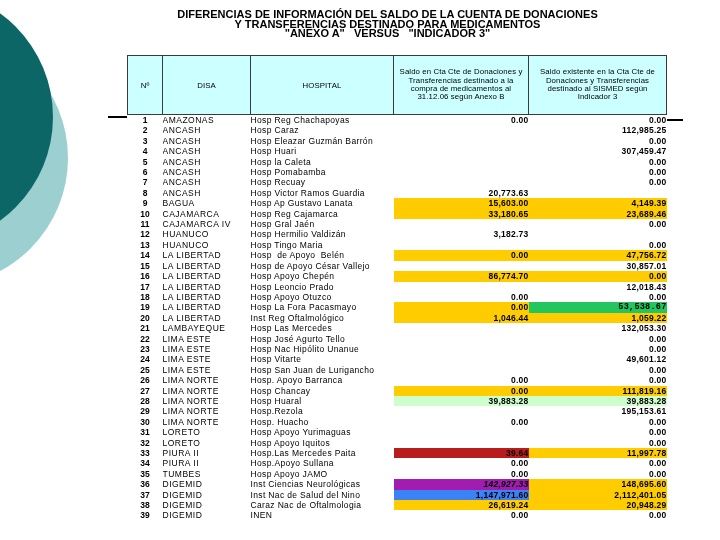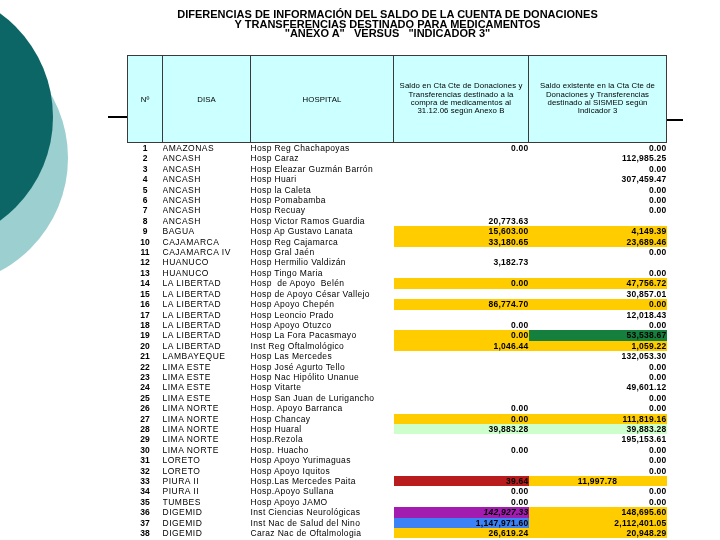--- a/index.html
+++ b/index.html
@@ -27,21 +27,21 @@
   }
   table.grid col.w-n { width: 35px; }
   table.grid col.w-disa { width: 88px; }
   table.grid col.w-hosp { width: 143px; }
   table.grid col.w-a { width: 135px; }
   table.grid col.w-b { width: 138px; }
 
   table.grid th {
     height: 58px; background: #ccffff; border: 1px solid #3a3a3a;
     font-weight: normal; font-size: 7.8px; text-align: center; vertical-align: middle;
-    padding: 14px 1px; letter-spacing: 0.1px;
+    padding: 0 1px; letter-spacing: 0.1px;
   }
   th .hl { display: block; white-space: nowrap; line-height: 8.3px; }
 
   table.grid td {
     height: 10.4px; line-height: 10.4px; padding: 0; font-size: 8.5px;
     white-space: pre; overflow: hidden;
   }
   td.c-n { text-align: center; font-weight: bold; }
   td.c-disa { padding-left: 3px; letter-spacing: 0.5px; }
   td.c-hospital { padding-left: 3px; letter-spacing: 0.35px; }
@@ -214,21 +214,21 @@
         <td class="c-disa">LA LIBERTAD</td>
         <td class="c-hospital">Hosp Apoyo Otuzco</td>
         <td class="c-anexo_b">0.00</td>
         <td class="c-indicador_3">0.00</td>
       </tr>
       <tr>
         <td class="c-n">19</td>
         <td class="c-disa">LA LIBERTAD</td>
         <td class="c-hospital">Hosp La Fora Pacasmayo</td>
         <td class="c-anexo_b" style="background: rgb(255, 204, 0);">0.00</td>
-        <td class="c-indicador_3" style="background: #15803d;">53,538.67</td>
+        <td class="c-indicador_3" style="background: #22c55e; font-family: Liberation Mono, monospace;">53,538.67</td>
       </tr>
       <tr>
         <td class="c-n">20</td>
         <td class="c-disa">LA LIBERTAD</td>
         <td class="c-hospital">Inst Reg Oftalmológico</td>
         <td class="c-anexo_b" style="background: rgb(255, 204, 0);">1,046.44</td>
         <td class="c-indicador_3" style="background: rgb(255, 204, 0);">1,059.22</td>
       </tr>
       <tr>
         <td class="c-n">21</td>
@@ -312,21 +312,21 @@
         <td class="c-disa">LORETO</td>
         <td class="c-hospital">Hosp Apoyo Iquitos</td>
         <td class="c-anexo_b"></td>
         <td class="c-indicador_3">0.00</td>
       </tr>
       <tr>
         <td class="c-n">33</td>
         <td class="c-disa">PIURA II</td>
         <td class="c-hospital">Hosp.Las Mercedes Paita</td>
         <td class="c-anexo_b" style="background: #b91c1c;">39.64</td>
-        <td class="c-indicador_3" style="background: rgb(255, 204, 0); text-align: center;">11,997.78</td>
+        <td class="c-indicador_3" style="background: rgb(255, 204, 0);">11,997.78</td>
       </tr>
       <tr>
         <td class="c-n">34</td>
         <td class="c-disa">PIURA II</td>
         <td class="c-hospital">Hosp.Apoyo Sullana</td>
         <td class="c-anexo_b">0.00</td>
         <td class="c-indicador_3">0.00</td>
       </tr>
       <tr>
         <td class="c-n">35</td>

